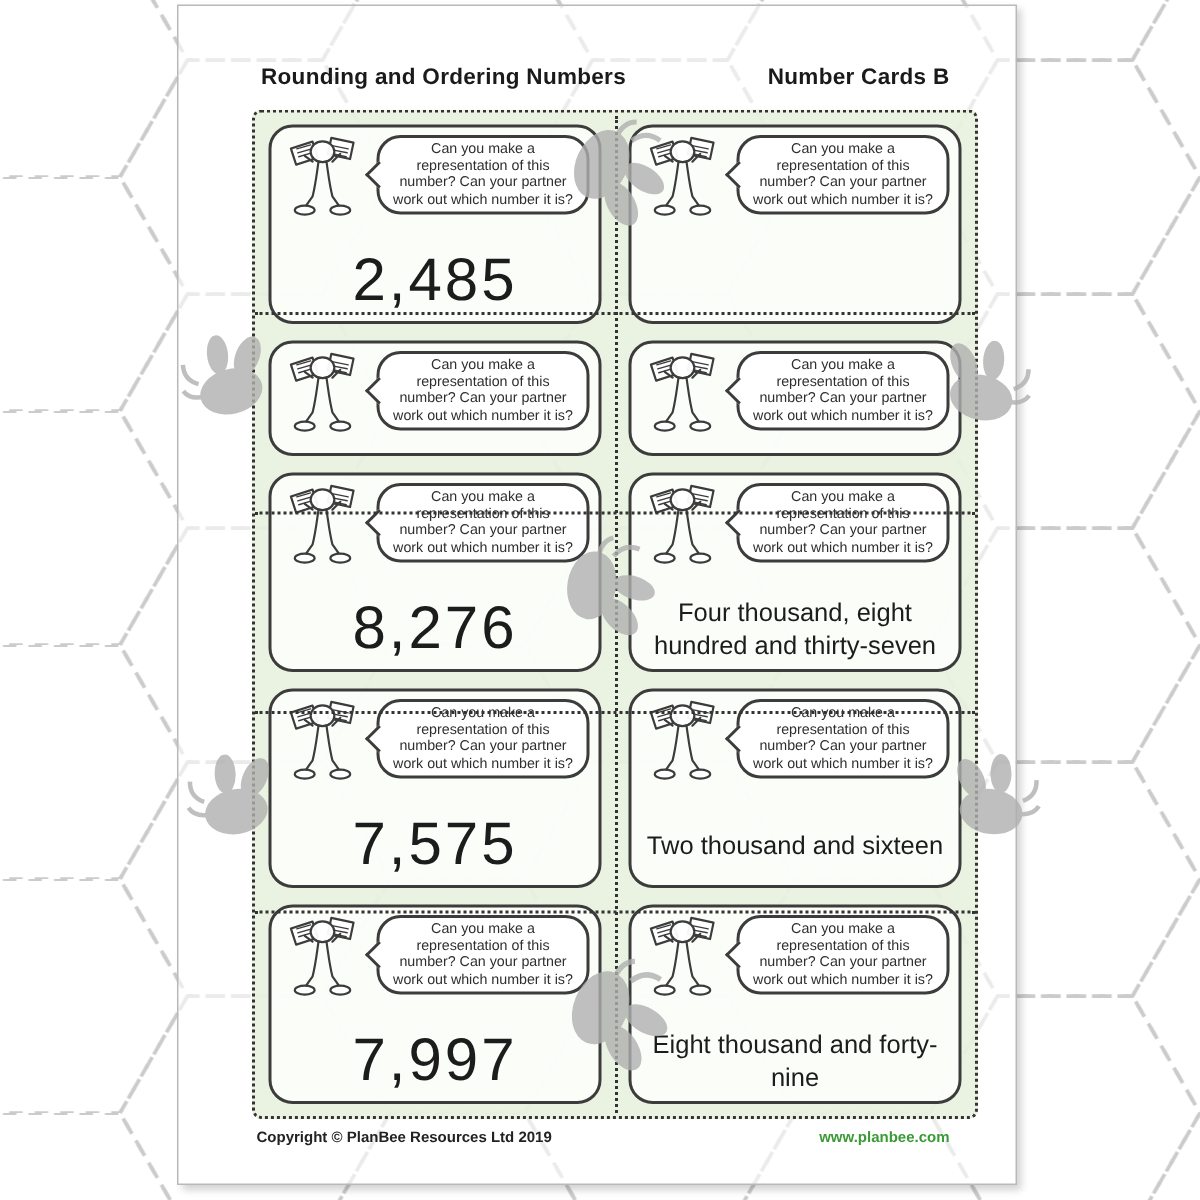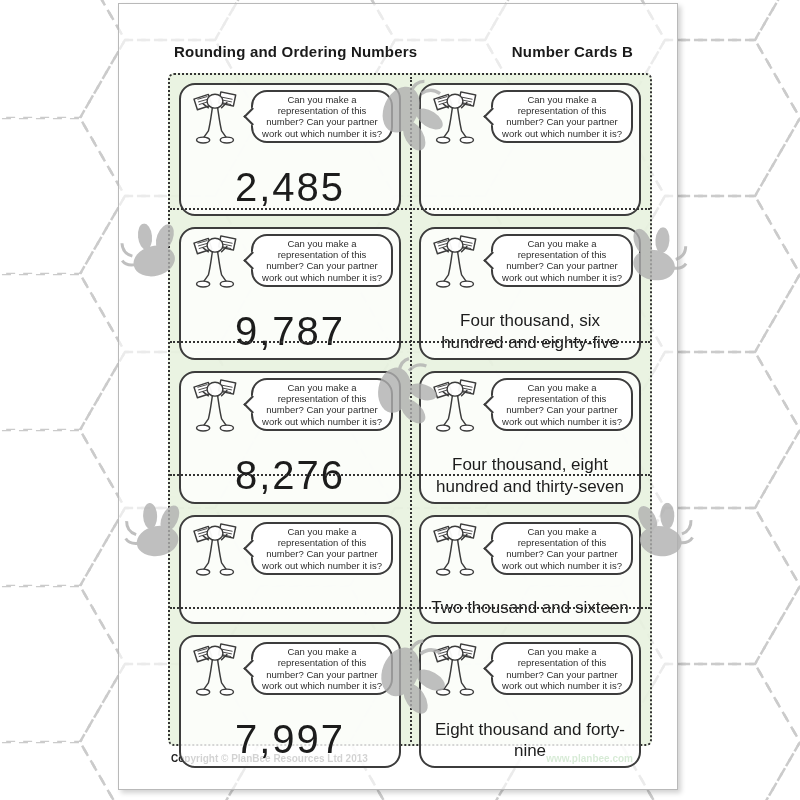--- a/index.html
+++ b/index.html
@@ -170,34 +170,32 @@
   <div class="card">
     <div class="card-top">
       <svg class="character">
             <use href="#char-sym"></use>
           </svg>
       <div class="bubble">
         <div class="bubble-tail"></div>
         <div class="bubble-text">Can you make a representation of this number? Can your partner work out which number it is?</div>
       </div>
     </div>
-    <div class="card-value numeral">9,787</div>
-  </div>
-
-  <div class="card">
-    <div class="card-top">
-      <svg class="character">
-            <use href="#char-sym"></use>
-          </svg>
-      <div class="bubble">
-        <div class="bubble-tail"></div>
-        <div class="bubble-text">Can you make a representation of this number? Can your partner work out which number it is?</div>
-      </div>
-    </div>
-    <div class="card-value words">Four thousand, six hundred and eighty-five</div>
+  </div>
+
+  <div class="card">
+    <div class="card-top">
+      <svg class="character">
+            <use href="#char-sym"></use>
+          </svg>
+      <div class="bubble">
+        <div class="bubble-tail"></div>
+        <div class="bubble-text">Can you make a representation of this number? Can your partner work out which number it is?</div>
+      </div>
+    </div>
   </div>
 
   <div class="card">
     <div class="card-top">
       <svg class="character">
             <use href="#char-sym"></use>
           </svg>
       <div class="bubble">
         <div class="bubble-tail"></div>
         <div class="bubble-text">Can you make a representation of this number? Can your partner work out which number it is?</div>
@@ -222,20 +220,21 @@
   <div class="card">
     <div class="card-top">
       <svg class="character">
             <use href="#char-sym"></use>
           </svg>
       <div class="bubble">
         <div class="bubble-tail"></div>
         <div class="bubble-text">Can you make a representation of this number? Can your partner work out which number it is?</div>
       </div>
     </div>
+    <div class="card-value numeral">7,575</div>
   </div>
 
   <div class="card">
     <div class="card-top">
       <svg class="character">
             <use href="#char-sym"></use>
           </svg>
       <div class="bubble">
         <div class="bubble-tail"></div>
         <div class="bubble-text">Can you make a representation of this number? Can your partner work out which number it is?</div>
@@ -271,21 +270,21 @@
   </div>
 </div>
 
   <div class="cutline h" style="left:51px;width:480px;top:calc(69px + 135px);"></div>
   <div class="cutline h" style="left:51px;width:480px;top:calc(69px + 268px);"></div>
   <div class="cutline h" style="left:51px;width:480px;top:calc(69px + 401px);"></div>
   <div class="cutline h" style="left:51px;width:480px;top:calc(69px + 534px);"></div>
   <div class="cutline v" style="left:calc(49px + 242px);top:73px;height:665px;"></div>
 
   <div class="page-footer">
-    <span class="copyright">Copyright © PlanBee Resources Ltd 2013</span>
+    <span class="copyright">Copyright © PlanBee Resources Ltd 2019</span>
     <span class="website">www.planbee.com</span>
   </div>
 </div>
 
 <svg class="bee" style="left:370px;top:80px;width:80px;height:70px;transform:rotate(115deg);">
     <use href="#bee-sym"></use>
   </svg>
 <svg class="bee" style="left:118px;top:222px;width:70px;height:60px;transform:rotate(-14deg);">
     <use href="#bee-sym"></use>
   </svg>

